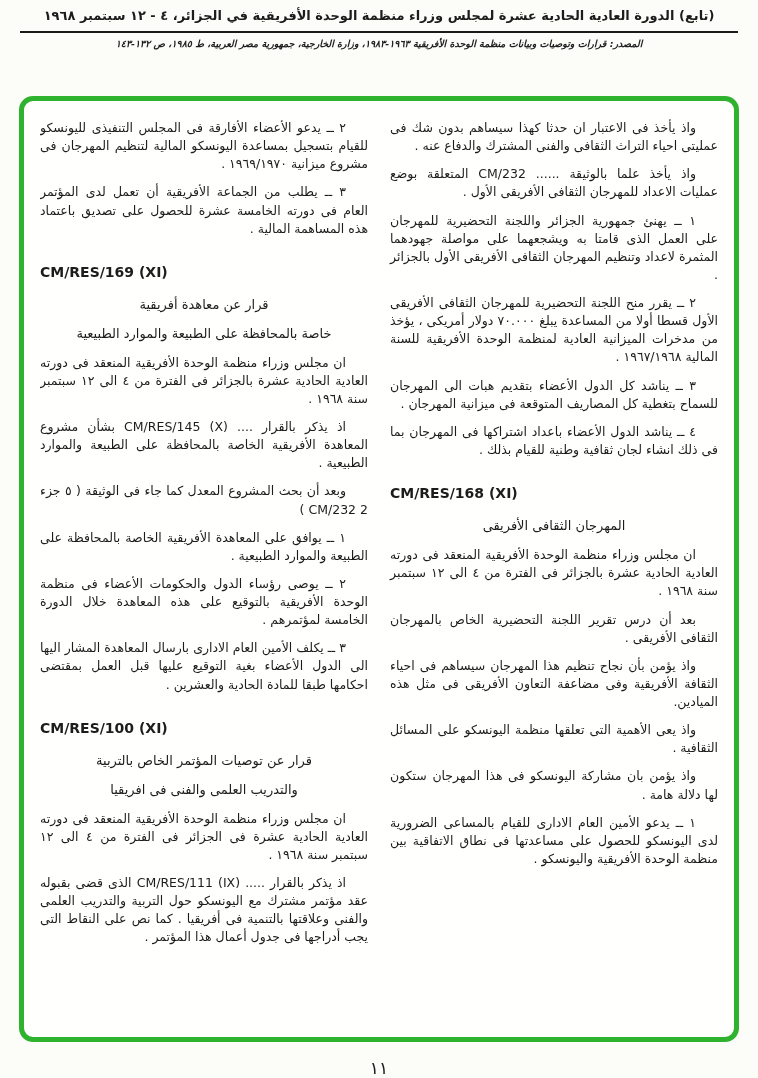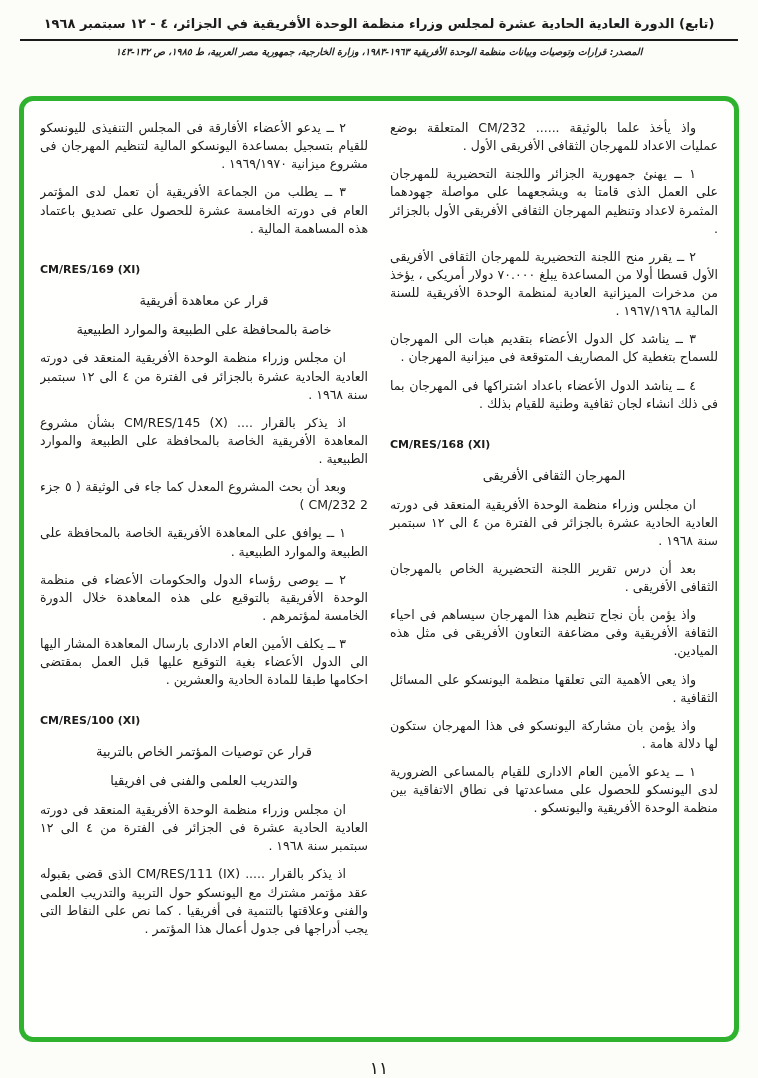--- a/index.html
+++ b/index.html
@@ -6,21 +6,21 @@
   html,body { width:758px; height:1078px; }
   body {
     background:#fcfcf9;
     font-family:"DejaVu Sans", sans-serif;
     color:#1c1c1c;
     position:relative;
     overflow:hidden;
   }
   .page { width:758px; height:1078px; position:relative; }
 
-  .page-header { padding-top:16px; }
+  .page-header { padding-top:8px; }
   .header-title {
     direction:rtl;
     text-align:center;
     font-weight:700;
     font-size:13px;
     letter-spacing:0;
     padding:0 24px;
   }
   .header-rule {
     border-top:2px solid #1a1a1a;
@@ -63,21 +63,21 @@
     text-align:justify;
   }
   .block.p {
     margin-bottom:10px;
     text-indent:22px;
   }
   .block.ref {
     direction:ltr;
     text-align:left;
     font-weight:700;
-    font-size:11px;
+    font-size:14px;
     margin:24px 0 14px 0;
     text-indent:0;
     font-family:"DejaVu Sans", sans-serif;
   }
   .block.title {
     text-align:center;
     font-weight:400;
     font-size:13px;
     margin:2px 0 10px 0;
     text-indent:0;
@@ -99,20 +99,21 @@
 
   <div class="page-header">
     <div class="header-title">(تابع) الدورة العادية الحادية عشرة لمجلس وزراء منظمة الوحدة الأفريقية في الجزائر، ٤ - ١٢ سبتمبر ١٩٦٨</div>
     <div class="header-rule"></div>
     <div class="header-source">المصدر: قرارات وتوصيات وبيانات منظمة الوحدة الأفريقية ١٩٦٣-١٩٨٣، وزارة الخارجية، جمهورية مصر العربية، ط ١٩٨٥، ص ١٣٢-١٤٣</div>
   </div>
 
   <div class="content-frame" style="border-color: rgb(47, 179, 47);">
     <div class="columns">
       <div class="col" id="col-right">
+          <div class="block p">واذ يأخذ فى الاعتبار ان حدثا كهذا سيساهم بدون شك فى عمليتى احياء التراث الثقافى والفنى المشترك والدفاع عنه .</div>
           <div class="block p">واذ يأخذ علما بالوثيقة ...... CM/232 المتعلقة بوضع عمليات الاعداد للمهرجان الثقافى الأفريقى الأول .</div>
           <div class="block p">١ ــ يهنئ جمهورية الجزائر واللجنة التحضيرية للمهرجان على العمل الذى قامتا به ويشجعهما على مواصلة جهودهما المثمرة لاعداد وتنظيم المهرجان الثقافى الأفريقى الأول بالجزائر .</div>
           <div class="block p">٢ ــ يقرر منح اللجنة التحضيرية للمهرجان الثقافى الأفريقى الأول قسطا أولا من المساعدة يبلغ ٧٠.٠٠٠ دولار أمريكى ، يؤخذ من مدخرات الميزانية العادية لمنظمة الوحدة الأفريقية للسنة المالية ١٩٦٧/١٩٦٨ .</div>
           <div class="block p">٣ ــ يناشد كل الدول الأعضاء بتقديم هبات الى المهرجان للسماح بتغطية كل المصاريف المتوقعة فى ميزانية المهرجان .</div>
           <div class="block p">٤ ــ يناشد الدول الأعضاء باعداد اشتراكها فى المهرجان بما فى ذلك انشاء لجان ثقافية وطنية للقيام بذلك .</div>
           <div class="block ref" dir="ltr">CM/RES/168 (XI)</div>
           <div class="block title">المهرجان الثقافى الأفريقى</div>
           <div class="block p">ان مجلس وزراء منظمة الوحدة الأفريقية المنعقد فى دورته العادية الحادية عشرة بالجزائر فى الفترة من ٤ الى ١٢ سبتمبر سنة ١٩٦٨ .</div>
           <div class="block p">بعد أن درس تقرير اللجنة التحضيرية الخاص بالمهرجان الثقافى الأفريقى .</div>
           <div class="block p">واذ يؤمن بأن نجاح تنظيم هذا المهرجان سيساهم فى احياء الثقافة الأفريقية وفى مضاعفة التعاون الأفريقى فى مثل هذه الميادين.</div>

